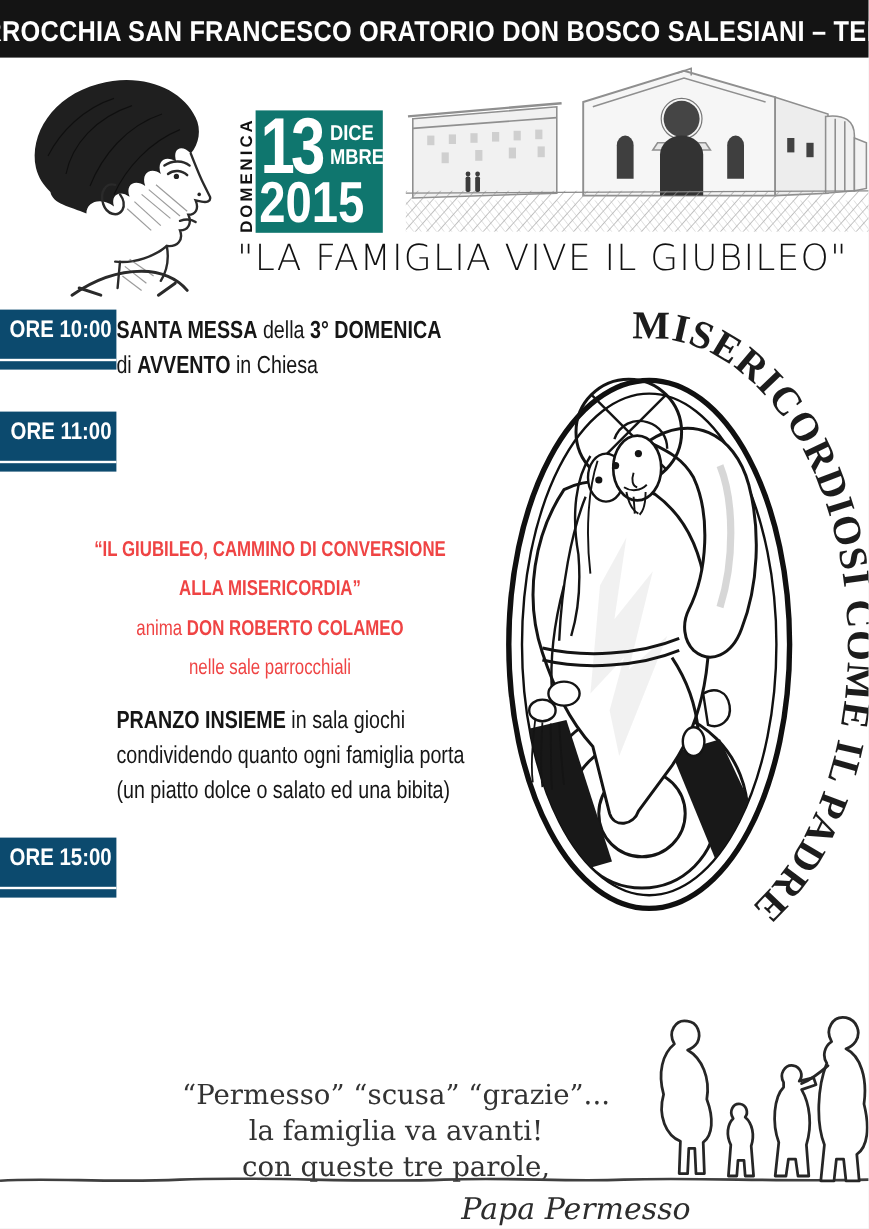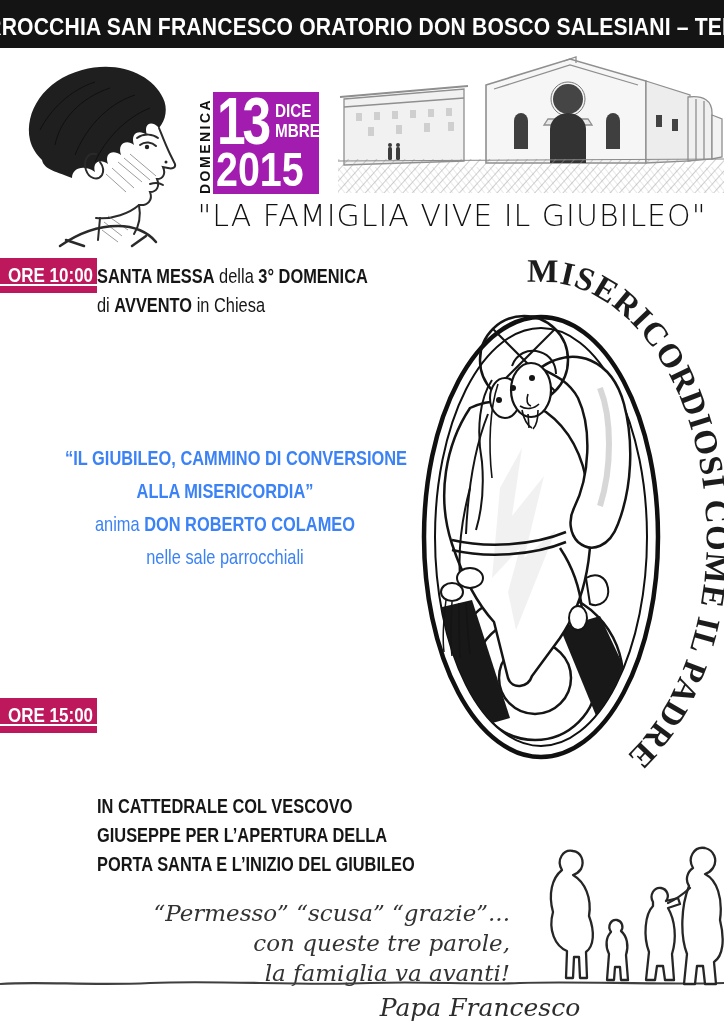--- a/index.html
+++ b/index.html
@@ -16,53 +16,53 @@
   .banner span{
     color:#fff;font-weight:700;font-size:24px;white-space:nowrap;
     transform:scaleX(0.88);letter-spacing:0.2px;margin-top:6px;
   }
   
   .dow{
     position:absolute;left:197px;top:92px;width:102px;height:17px;
     transform:rotate(-90deg) translateX(-102px);transform-origin:0 0;
     font-size:14px;font-weight:700;letter-spacing:2.5px;color:#111;white-space:nowrap;
   }
-  .datebox{position:absolute;left:213px;top:92px;width:106px;height:102px;background:#a21caf;}
+  .datebox{position:absolute;left:213px;top:92px;width:106px;height:102px;background:#0f766e;}
   .d13{position:absolute;left:4px;top:-4px;color:#fff;font-size:66px;font-weight:600;
        line-height:1;letter-spacing:-4px;transform:scaleX(0.78);transform-origin:0 0;}
   .dmonth{position:absolute;left:62px;top:9px;color:#fff;font-size:18px;font-weight:600;
        line-height:20px;transform:scaleX(0.85);transform-origin:0 0;}
   .dyear{position:absolute;left:3px;bottom:0px;color:#fff;font-size:48px;font-weight:600;
        line-height:1;letter-spacing:0px;transform:scaleX(0.82);transform-origin:0 0;white-space:nowrap;}
   
   .title{
     position:absolute;left:180px;top:198px;width:544px;text-align:center;
     font-family:"DejaVu Sans","Liberation Sans",sans-serif;font-weight:200;
     font-size:30px;letter-spacing:1px;color:#111;white-space:nowrap;
   }
   
   .timebox{
-    position:absolute;left:0;width:97px;height:35px;background:#be185d;text-decoration:underline;
+    position:absolute;left:0;width:97px;height:50px;background:#0c4a6e;text-decoration:underline;
   }
   .timebox .wline{position:absolute;left:0;bottom:7px;width:97px;height:2px;background:#fff;}
   .timebox span{
     position:absolute;right:4px;top:0;line-height:35px;color:#fff;font-weight:700;
     font-size:20px;transform:scaleX(0.85);transform-origin:100% 50%;white-space:nowrap;
   }
   .sched{position:absolute;left:97px;font-size:20.5px;line-height:29px;color:#161616;}
   .sline{white-space:nowrap;transform:scaleX(0.8);transform-origin:0 50%;}
   .b{font-weight:700;}
   .r{font-weight:400;}
   .theme{position:absolute;left:20px;top:441px;width:410px;text-align:center;
-         font-size:21px;line-height:33px;color:#3b82f6;}
+         font-size:18px;line-height:33px;color:#ef4444;}
   .tline{white-space:nowrap;transform:scaleX(0.78);transform-origin:50% 50%;}
   
   .quote{
-    position:absolute;left:150px;top:898px;width:360px;text-align:right;
-    font-family:"DejaVu Serif","Liberation Serif",serif;font-style:italic;
+    position:absolute;left:150px;top:898px;width:360px;text-align:center;
+    font-family:"DejaVu Serif","Liberation Serif",serif;
     font-size:23px;line-height:30px;color:#333;
   }
   .attrib{
     position:absolute;left:330px;top:993px;width:300px;text-align:center;
     font-family:"DejaVu Serif","Liberation Serif",serif;font-style:italic;
     font-size:25px;color:#2d2d2d;
   }
   svg{position:absolute;pointer-events:none;}
 </style>
 </head>
@@ -244,46 +244,50 @@
 
   <div class="timebox" style="top:258px">
     <div class="wline"></div>
       <span>ORE 10:00</span>
   </div>
   <div class="sched" style="top:261px">
     <div class="sline"><span class="b">SANTA MESSA</span><span class="r"> della </span><span class="b">3° DOMENICA</span></div>
     <div class="sline"><span class="r">di </span><span class="b">AVVENTO</span><span class="r"> in Chiesa</span></div>
   </div>
 
+  <div class="timebox" style="top:343px">
+    <div class="wline"></div>
+      <span>ORE 11:00</span>
+  </div>
 
   <div class="theme">
     <div class="tline b">“IL GIUBILEO, CAMMINO DI CONVERSIONE</div>
     <div class="tline b">ALLA MISERICORDIA”</div>
     <div class="tline"><span class="r">anima </span><span class="b">DON ROBERTO COLAMEO</span></div>
     <div class="tline r">nelle sale parrocchiali</div>
   </div>
 
+  <div class="sched" style="top:586px">
+    <div class="sline"><span class="b">PRANZO INSIEME</span><span class="r"> in sala giochi</span></div>
+    <div class="sline"><span class="r">condividendo quanto ogni famiglia porta</span></div>
+    <div class="sline"><span class="r">(un piatto dolce o salato ed una bibita)</span></div>
+  </div>
 
   <div class="timebox" style="top:698px">
     <div class="wline"></div>
       <span>ORE 15:00</span>
   </div>
 
-  <div class="sched" style="top:791px">
-    <div class="sline"><span class="b">IN CATTEDRALE COL VESCOVO</span></div>
-    <div class="sline"><span class="b">GIUSEPPE PER L’APERTURA DELLA</span></div>
-    <div class="sline"><span class="b">PORTA SANTA E L’INIZIO DEL GIUBILEO</span></div>
-  </div>
 
   <div class="quote">
     <div>“Permesso” “scusa” “grazie”...</div>
+    <div>la famiglia va avanti!</div>
     <div>con queste tre parole,</div>
-    <div>la famiglia va avanti!</div>
-  </div>
-  <div class="attrib">Papa Francesco</div>
+  </div>
+  <div class="attrib">Papa Permesso</div>
 
   <svg style="left:0;top:974px" width="724" height="16" viewBox="0 0 724 16">
     <path d="M0,10 C40,7 90,12 150,9 C220,6 300,12 370,9 C430,7 470,11 520,9 C580,7 650,11 724,9" stroke="#3f3f3f" stroke-width="2.2" fill="none"></path>
   </svg>
 
   <svg style="left:515px;top:838px" width="209" height="150" viewBox="0 0 209 150">
     <g fill="#fff" stroke="#262626" stroke-width="2.3" stroke-linejoin="round" stroke-linecap="round">
       <path d="M47,32 C41,22 48,11 58,13 C66,14 70,23 66,31 C64,34 61,36 58,37 C70,44 77,60 74,78 C80,94 79,108 71,114 L72,140 L65,140 L64,119 L59,119 L58,140 L51,140 L52,113 C40,108 33,92 38,74 C33,56 37,40 47,32 Z"></path>
       <path d="M96,94 C92,88 96,81 102,82 C107,83 109,89 106,93 C112,98 114,108 111,117 L113,142 L106,142 L105,129 L100,129 L99,142 L92,142 L94,116 C90,108 91,99 96,94 Z"></path>
       <path d="M138,64 C134,57 139,49 146,50 C152,51 155,58 151,63 L163,60 L165,66 L153,70 C160,82 162,100 157,116 L159,142 L150,142 L148,128 L142,128 L140,142 L131,142 L134,114 C128,98 130,76 138,68 Z"></path>

